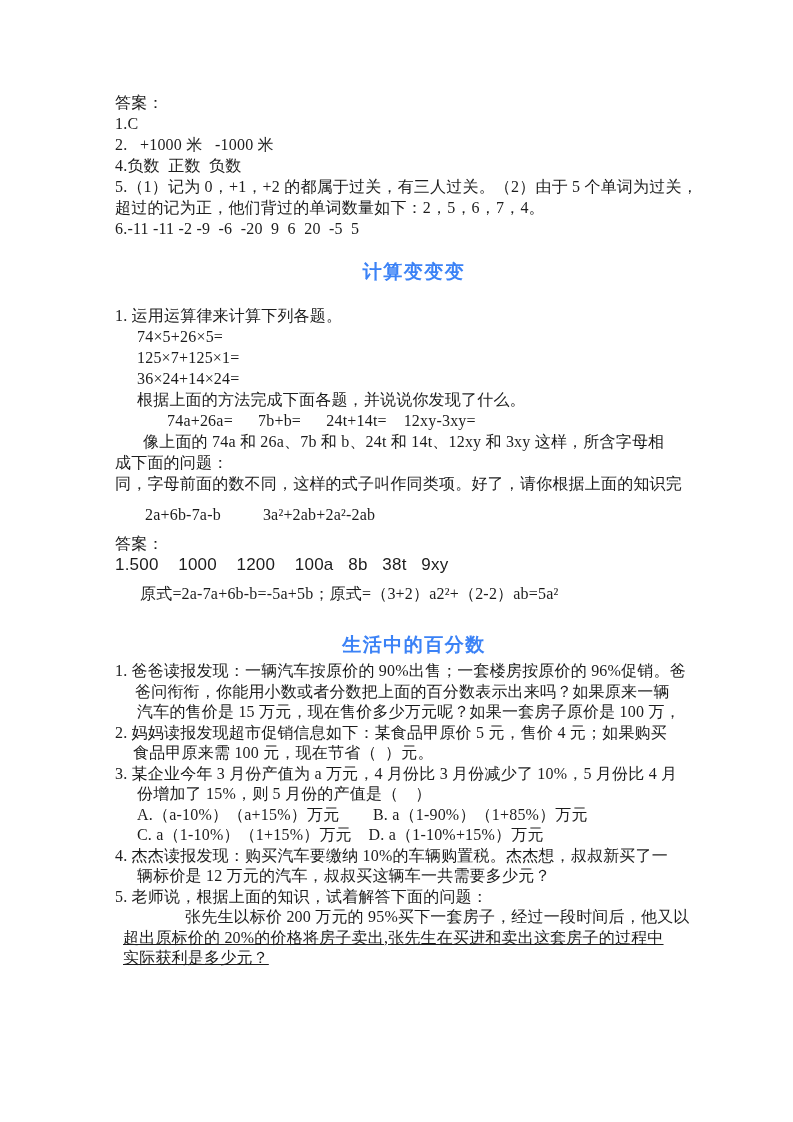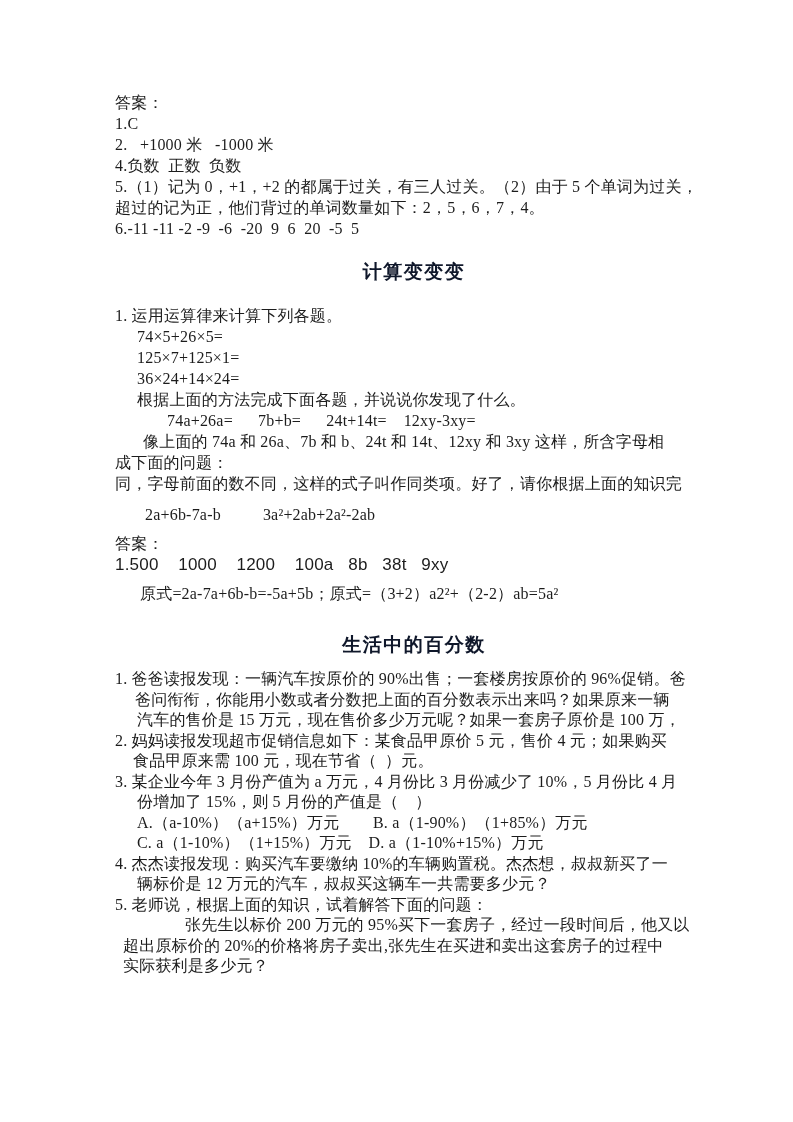--- a/index.html
+++ b/index.html
@@ -20,30 +20,30 @@
     white-space:pre;
     font-size:16px;
     line-height:21px;
     letter-spacing:0.2px;
   }
   .s3 .ln{line-height:20.5px;}
   .heading{
     font-size:19px;
     line-height:22px;
     font-weight:bold;
-    color:#0f172a;
+    color:#3b82f6;
     text-align:center;
     letter-spacing:1.5px;
     padding-left:18px;
     white-space:pre;
   }
   .h-calc{margin-top:22px;margin-bottom:22px;}
-  .h-pct{margin-top:30px;margin-bottom:13px;}
+  .h-pct{margin-top:30px;margin-bottom:5px;}
   .sans{font-family:"Liberation Sans","DejaVu Sans",sans-serif;font-size:17px;}
-  .i8{padding-left:8px;}
+  .i8{padding-left:8px;text-decoration:underline;}
   .i18{padding-left:18px;}
   .i20{padding-left:20px;}
   .i22{padding-left:22px;}
   .i25{padding-left:25px;}
   .i28{padding-left:28px;}
   .i30{padding-left:30px;}
   .i52{padding-left:52px;}
   .i70{padding-left:70px;}
   .mt8{margin-top:8px;}
   .mt10{margin-top:10px;}

